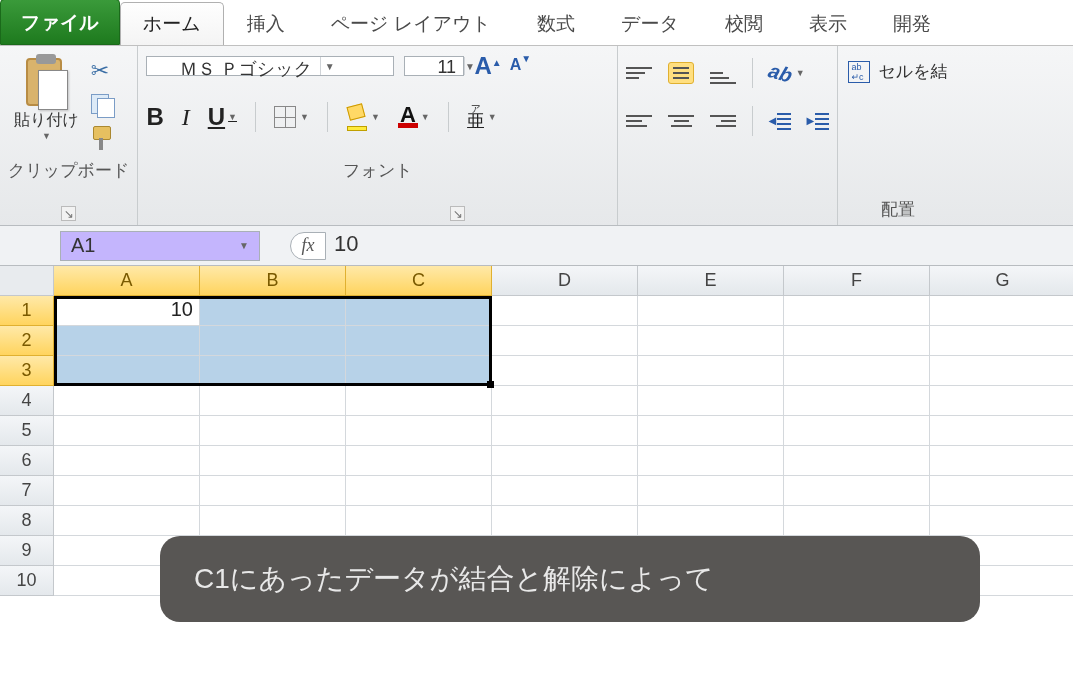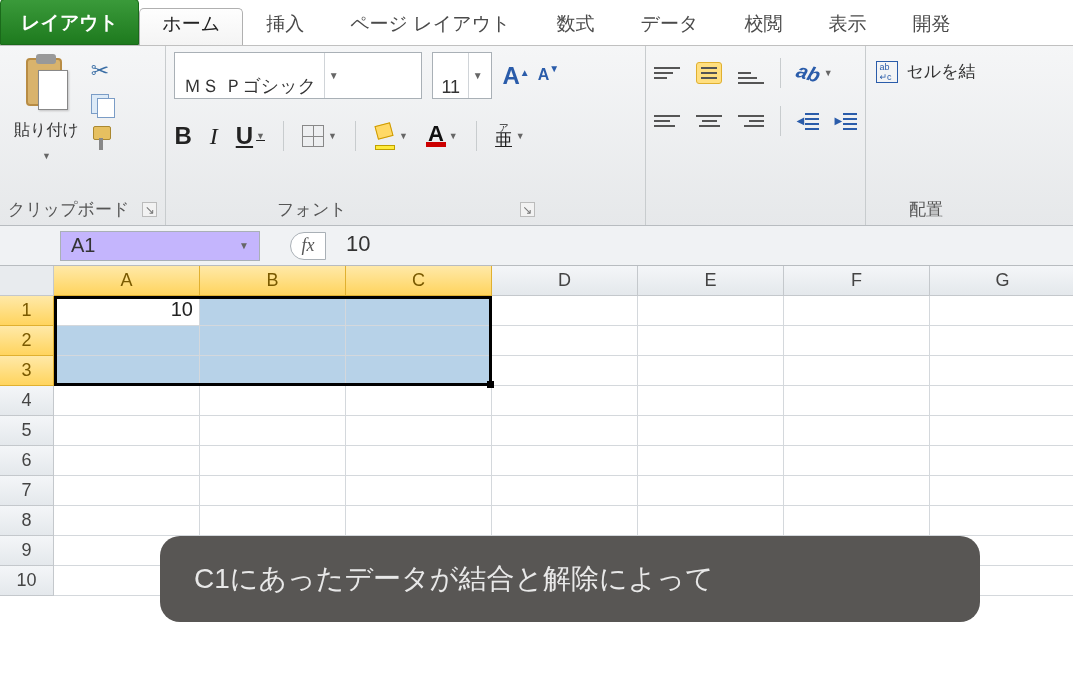--- a/index.html
+++ b/index.html
@@ -14,21 +14,21 @@
 
   
   .tab-bar {
     display: flex;
     height: 46px;
     background: #fff;
     border-bottom: 1px solid #c0c0c0;
     align-items: flex-end;
   }
   .tab {
-    padding: 2px 22px 8px;
+    padding: 8px 22px 8px;
     font-size: 19px;
     color: #4a4a4a;
     border: 1px solid transparent;
     border-bottom: none;
     cursor: pointer;
     position: relative;
   }
   .tab-file {
     background: linear-gradient(#3a9a3a, #1e7a1e);
     color: #fff;
@@ -67,39 +67,40 @@
     align-items: flex-start;
   }
   .group-label {
     text-align: center;
     font-size: 17px;
     color: #555;
     padding: 4px 0 2px;
     display: flex;
     justify-content: center;
     align-items: center;
-    gap: 13px;
+    gap: 24px;
+    flex-direction: column;
   }
   .dlauncher {
     font-size: 12px;
     color: #777;
     border: 1px solid #bbb;
     width: 15px; height: 15px;
     display: inline-flex;
     align-items: center; justify-content: center;
     background: #f2f2f2;
   }
 
   
   .paste-btn {
     display: flex;
     flex-direction: column;
     align-items: center;
     padding: 2px 6px;
-    gap: 10px;
+    gap: 0;
   }
   .paste-icon {
     width: 48px; height: 56px;
     position: relative;
   }
   .paste-icon .board {
     position: absolute; left: 4px; top: 4px; width: 36px; height: 48px;
     background: #d9b36c; border: 2px solid #b88c44; border-radius: 4px;
   }
   .paste-icon .clip {
@@ -134,21 +135,21 @@
     content: ""; position: absolute; left: 8px; top: 12px; width: 4px; height: 12px;
     background: #888;
   }
 
   
   .font-group { min-width: 480px; }
   .row { display: flex; align-items: center; gap: 10px; }
   .font-top { margin-bottom: 16px; }
   .combo {
     background: #fff; border: 1px solid #a9b0b6;
-    display: flex; align-items: flex-end; height: 47px;
+    display: flex; align-items: flex-start; height: 20px; padding-left: 24px;
   }
   .combo span:first-child { padding: 0 8px; font-size: 18px; color: #333; }
   .dd {
     width: 18px; height: 100%; display: flex; align-items: center; justify-content: center;
     border-left: 1px solid #d0d4d8; color: #666; font-size: 10px;
   }
   .font-name { width: 248px; }
   .font-size { width: 60px; }
   .grow-shrink { display: flex; gap: 8px; font-size: 20px; color: #2a5caa; }
   .grow-shrink .big { font-size: 24px; font-weight: bold; }
@@ -224,21 +225,21 @@
   .formula-bar {
     height: 40px; display:flex; align-items:center;
     border-bottom: 1px solid #b8bcc0; background:#f0f2f4;
   }
   .name-box {
     width: 200px; height: 30px; background:#c4b5fd; border:1px solid #a9b0b6;
     display:flex; align-items:center; padding:0 10px; margin: 0 30px 0 60px;
     font-size: 20px; color:#333; justify-content:center;
   }
   .name-dd { margin-left:auto; font-size:10px; color:#666;}
-  .fx-area { display:flex; align-items:center; gap: 14px; flex:1;}
+  .fx-area { display:flex; align-items:center; gap: 2px; flex:1;}
   .fx-box {
     width: 36px; height: 28px; border:1px solid #a9b0b6; background:#fff;
     border-radius: 14px 0 0 14px;
     display:flex; align-items:center; justify-content:center;
     font-style: italic; font-family: serif; font-size: 18px; color:#555;
   }
   .formula-input {
     flex:1; height:30px; font-size:22px; color:#333; padding-left: 6px;
   }
 
@@ -281,21 +282,21 @@
     font-size: 28px;
     padding: 22px 34px;
     border-radius: 20px;
     line-height: 1.5;
   }
 </style>
 </head>
 <body>
 
 <div class="tab-bar">
-  <div class="tab tab-file">レイアウト</div>
+  <div class="tab tab-file">ファイル</div>
   <div class="tab tab-active">ホーム</div>
   <div class="tab">挿入</div>
   <div class="tab">ページ レイアウト</div>
   <div class="tab">数式</div>
   <div class="tab">データ</div>
   <div class="tab">校閲</div>
   <div class="tab">表示</div>
   <div class="tab">開発</div>
 </div>
 

